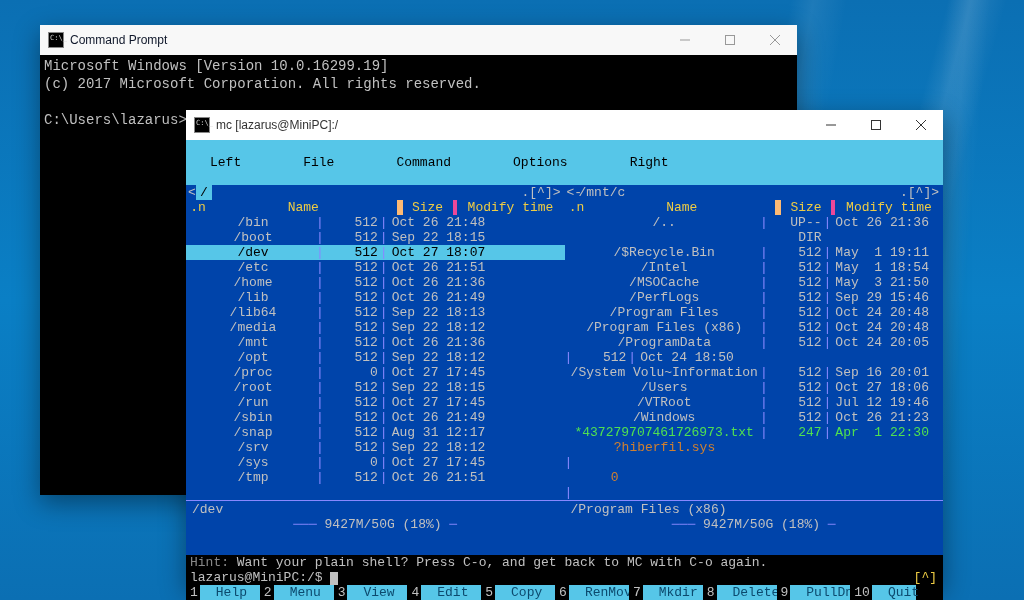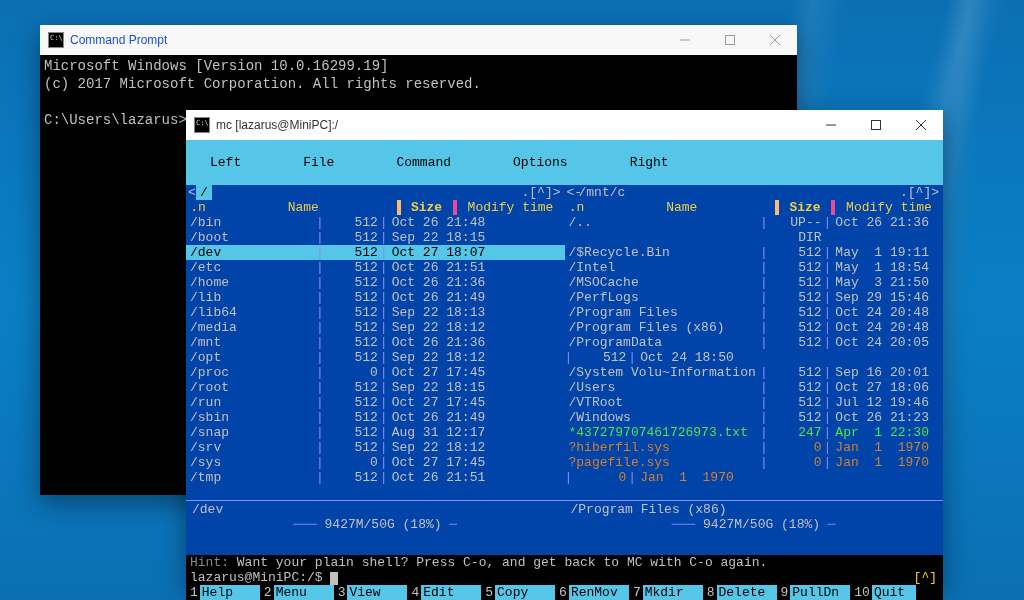--- a/index.html
+++ b/index.html
@@ -9,21 +9,21 @@
   overflow: hidden; width: 1024px; height: 600px; position: relative;
 }
 .desktop-rays { position: absolute; top: 0; left: 0; width: 100%; height: 100%; background:
   linear-gradient(100deg, transparent 0%, transparent 70%, rgba(255,255,255,0.08) 72%, transparent 75%),
   linear-gradient(105deg, transparent 0%, transparent 80%, rgba(255,255,255,0.1) 82%, transparent 85%),
   linear-gradient(95deg, transparent 0%, transparent 88%, rgba(255,255,255,0.06) 90%, transparent 92%);
 }
 .window { position: absolute; background: #fff; box-shadow: 0 8px 24px rgba(0,0,0,0.4); }
 .titlebar { height: 30px; display: flex; align-items: center; justify-content: space-between;
   background: #fff; font-family: "Segoe UI", sans-serif; font-size: 12px; color: #333; }
-.titlebar.inactive { color: #1d4ed8; background: #f8f8f8; }
+.titlebar.inactive { color: #0f172a; background: #f8f8f8; }
 .title-left { display: flex; align-items: center; padding-left: 8px; }
 .title-icon { width: 16px; height: 16px; background: #000; border: 1px solid #888; margin-right: 6px; position: relative; }
 .title-icon::after { content: "C:\\_"; color: #ccc; font-size: 7px; font-family: Consolas, monospace; position: absolute; top: 1px; left: 1px; }
 .win-controls { display: flex; }
 .win-btn { width: 45px; height: 30px; display: flex; align-items: center; justify-content: center;
   font-family: sans-serif; cursor: default; }
 
 .cmd-body { background: #000; color: #c0c0c0; font-size: 14px; padding: 2px 4px; white-space: pre; height: calc(100% - 30px); line-height: 18px;}
 
 
@@ -34,47 +34,47 @@
 .pane { width: 50%; background: #0044aa; color: #c0c0c0; position: relative; }
 .pane-header { background: #0044aa; color: #c0c0c0; text-align: center; position: relative; height: 15px; }
 .pane-path { position: absolute; left: 10px; display: inline-block; padding: 0 4px; }
 .pane-path.active { background: #56c6e8; color: #000; }
 .pane-corner-r { position: absolute; right: 4px; }
 .pane-corner-l { position: absolute; left: 2px; }
 .col-headers { display: flex; color: #eecc44; border-bottom: 0px; }
 .col-headers span { text-align: center; }
 .col-n { width: 24px; border-right: 0; padding: 0 2px; }
 .col-name { flex: 1; padding: 0 2px; }
-.col-size { width: 56px; text-align: right; padding: 0 2px; border-left: 4px solid #fdba74; font-weight: bold; }
+.col-size { width: 56px; text-align: right; padding: 0 2px; border-left: 6px solid #fdba74; }
 .col-mtime { width: 112px; padding: 0 2px; border-left: 4px solid #ec4899; }
 .vline { color: #8888ff; }
 .row { display: flex; padding: 0; }
 .row.selected { background: #56c6e8; color: #000; }
-.row .c1 { width: 130px; padding-left: 4px; white-space: pre; overflow: hidden; }
+.row .c1 { width: 130px; padding-left: 4px; white-space: pre; overflow: hidden; text-align: center; }
 .row .c2 { width: 56px; text-align: right; padding-right: 2px; }
 .row .c3 { width: 112px; padding-left: 4px; white-space: pre; }
 .pane.right .row .c1 { width: 196px; }
 
 .row.green { color: #50e050; }
 .row.orange .c2, .row.green .c2 { color: inherit; }
-.row.orange { color: #d08030; }
+.row.orange { color: #d08030; flex-direction: column; }
 
 .pane-footer { border-top: 1px solid #8888ff; padding: 0 4px; height: 30px; display: flex; flex-direction: column; justify-content: flex-start; }
 .pane-footer .sel { padding-top: 1px; padding-left: 2px; }
 .pane-footer .stat { text-align: center; color: #c0c0c0; margin-top: 0px; }
 
 .mc-hint { color: #c0c0c0; background: #000; padding: 0 4px; height: 15px; white-space: pre; }
 .mc-hint .hint-label { color: #888; margin-top: 16px; }
 .mc-prompt { color: #c0c0c0; background: #000; padding: 0 4px; height: 15px; white-space: pre; position: relative; }
 .mc-prompt .caret { color: #eecc44; position: absolute; right: 6px; }
 .cursor-block { display: inline-block; width: 8px; height: 13px; background: #c0c0c0; vertical-align: bottom; }
 .mc-fkeys { display: flex; background: #000; height: 15px; }
 .fkey { display: flex; }
 .fkey .num { color: #c0c0c0; background: #000; padding: 0 2px 0 4px; }
-.fkey .lbl { background: #56c6e8; color: #000000; padding: 0 2px; width: 60px; }
+.fkey .lbl { background: #56c6e8; color: #0c4a6e; padding: 0 16px; width: 60px; }
 .fkey:last-child .lbl { width: 44px; }
 
 .pane-body { height: 285px; overflow: hidden; }
 svg { display: block; }
 </style>
 </head>
 <body>
 <div class="desktop-rays"></div>
 
 <div class="window" style="left:40px; top:25px; width:757px; height:470px;">

